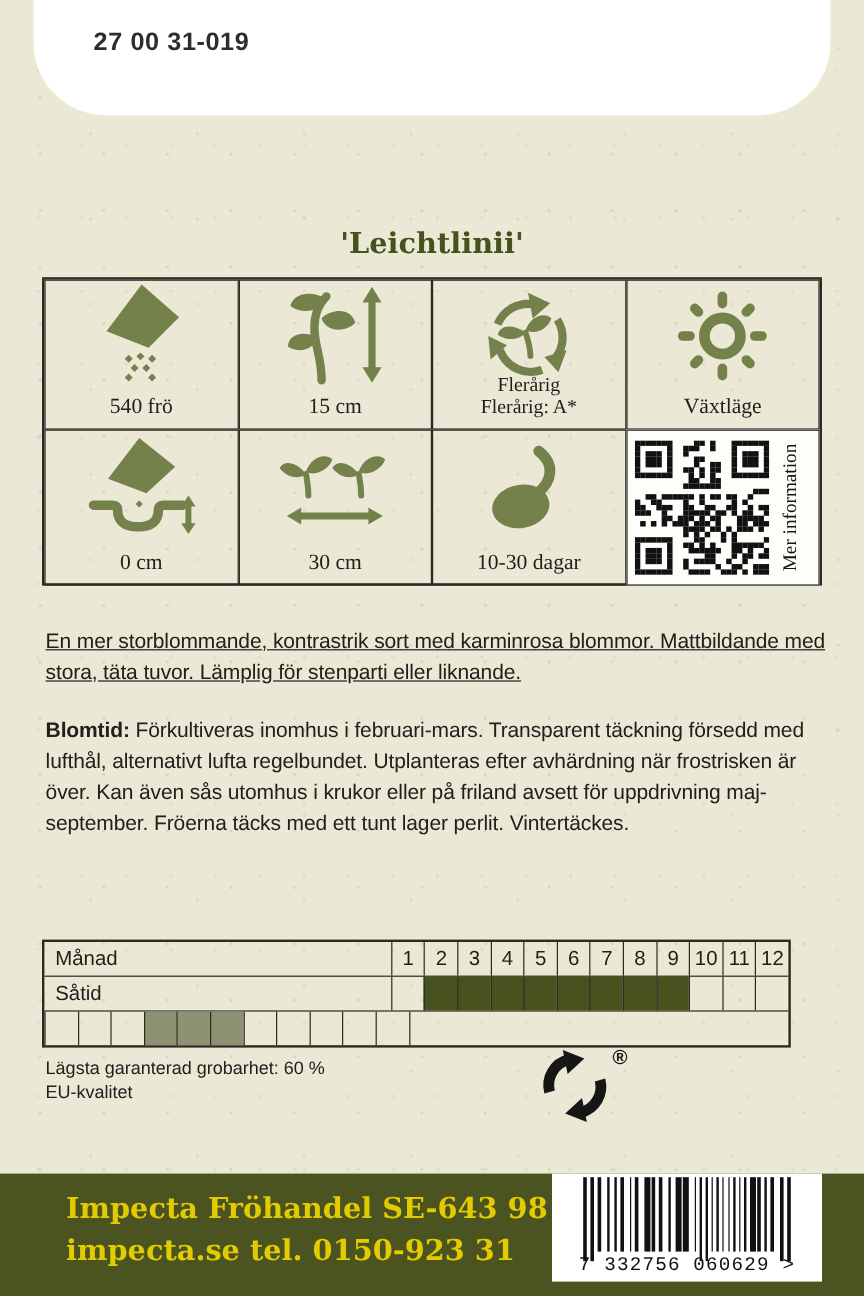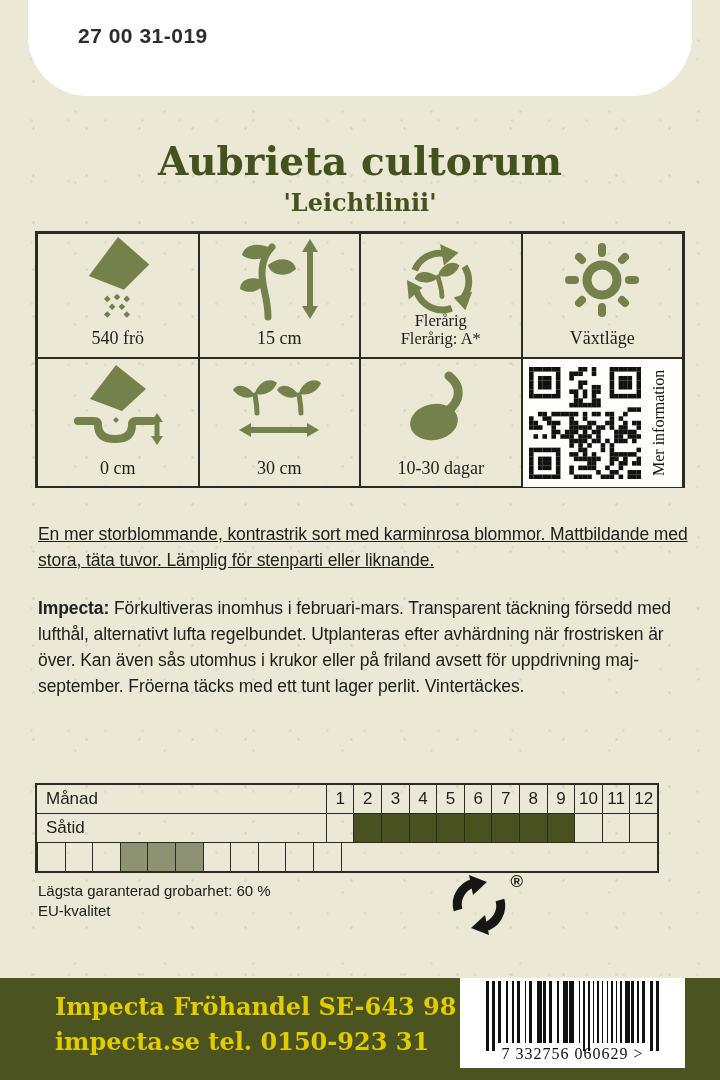--- a/index.html
+++ b/index.html
@@ -102,35 +102,34 @@
     font-family:"DejaVu Serif", serif;font-weight:bold;
     font-size:24px;line-height:35px;color:#e2cb00;
   }
   .barcode-box{
     position:absolute;left:460px;top:0;width:225px;height:90px;background:#ffffff;
     box-sizing:border-box;padding:3px 6px 0 6px;
   }
   .bars{display:flex;align-items:flex-start;height:62px;justify-content:center;}
   .bar{background:#111;}
   .barcode-text{
-    font-family:Liberation Serif, serif;font-size:16px;color:#111;
+    font-family:Liberation Mono, monospace;font-size:16px;color:#111;
     text-align:center;letter-spacing:1px;margin-top:2px;white-space:nowrap;
   }
   svg .ic{fill:#75814a;}
   svg .ics{stroke:#75814a;fill:none;}
 </style>
 </head>
 <body>
 
 <div class="sheet">
 
   <div class="top-tab"></div>
   <div class="article-number">27 00 31-019</div>
 
-  <div class="title">Aubrieta cultorum</div>
   <div class="cultivar">'Leichtlinii'</div>
 
   <div class="info-grid">
 
     <div class="cell">
       <div class="icon-box">
         <svg width="78" height="86" viewBox="0 0 80 88">
           <polygon class="ic" points="40,0 72,28 46,54 10,40"></polygon>
           <path class="ic" d="M29,60 l3.4,3.4 -3.4,3.4 -3.4,-3.4 z M39,58 l3.4,3.4 -3.4,3.4 -3.4,-3.4 z M49,60 l3.4,3.4 -3.4,3.4 -3.4,-3.4 z M34,68 l3.4,3.4 -3.4,3.4 -3.4,-3.4 z M44,68 l3.4,3.4 -3.4,3.4 -3.4,-3.4 z M29,76 l3.4,3.4 -3.4,3.4 -3.4,-3.4 z M49,76 l3.4,3.4 -3.4,3.4 -3.4,-3.4 z"></path>
         </svg>
@@ -523,21 +522,21 @@
             <rect x="23" y="24" width="1.02" height="1.02" fill="#111"></rect>
             <rect x="24" y="24" width="1.02" height="1.02" fill="#111"></rect>
           </svg></div>
       <div class="qr-label">Mer information</div>
     </div>
 
   </div>
 
   <p class="paragraph p-desc">En mer storblommande, kontrastrik sort med karminrosa blommor. Mattbildande med stora, täta tuvor. Lämplig för stenparti eller liknande.</p>
 
-  <p class="paragraph p-odling"><span class="b">Impecta:</span>
+  <p class="paragraph p-odling"><span class="b">Blomtid:</span>
     <span>Förkultiveras inomhus i februari-mars. Transparent täckning försedd med lufthål, alternativt lufta regelbundet. Utplanteras efter avhärdning när frostrisken är över. Kan även sås utomhus i krukor eller på friland avsett för uppdrivning maj-september. Fröerna täcks med ett tunt lager perlit. Vintertäckes.</span></p>
 
   <div class="calendar">
     <div class="cal-row">
       <div class="cal-label">Månad</div>
       <div class="cal-cells" id="cal-months">
           <div class="cal-cell">1</div>
           <div class="cal-cell">2</div>
           <div class="cal-cell">3</div>
           <div class="cal-cell">4</div>

